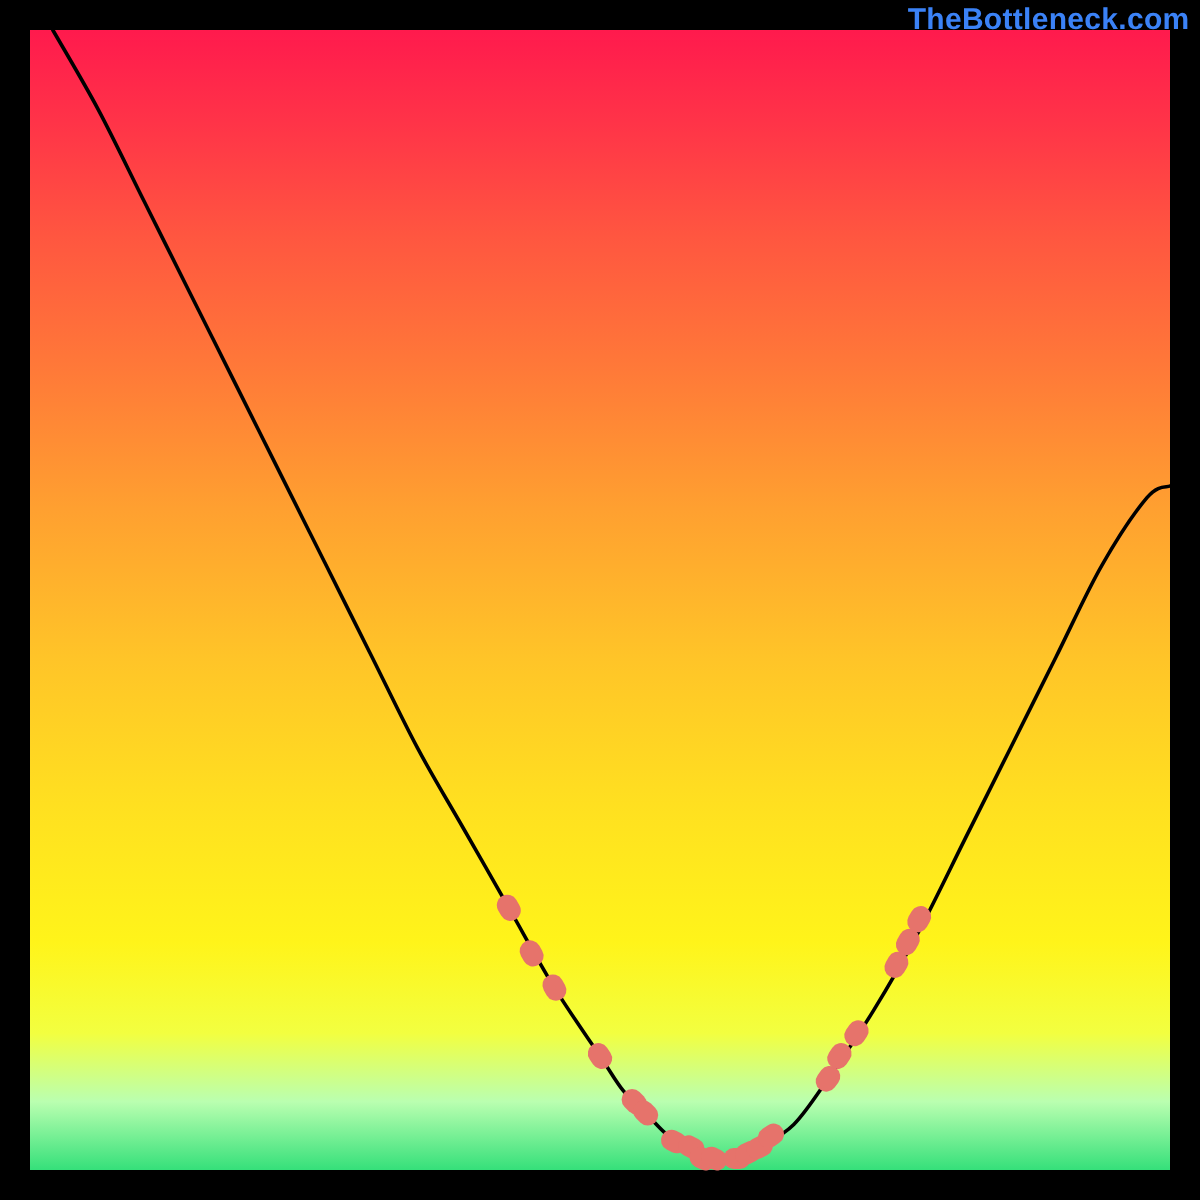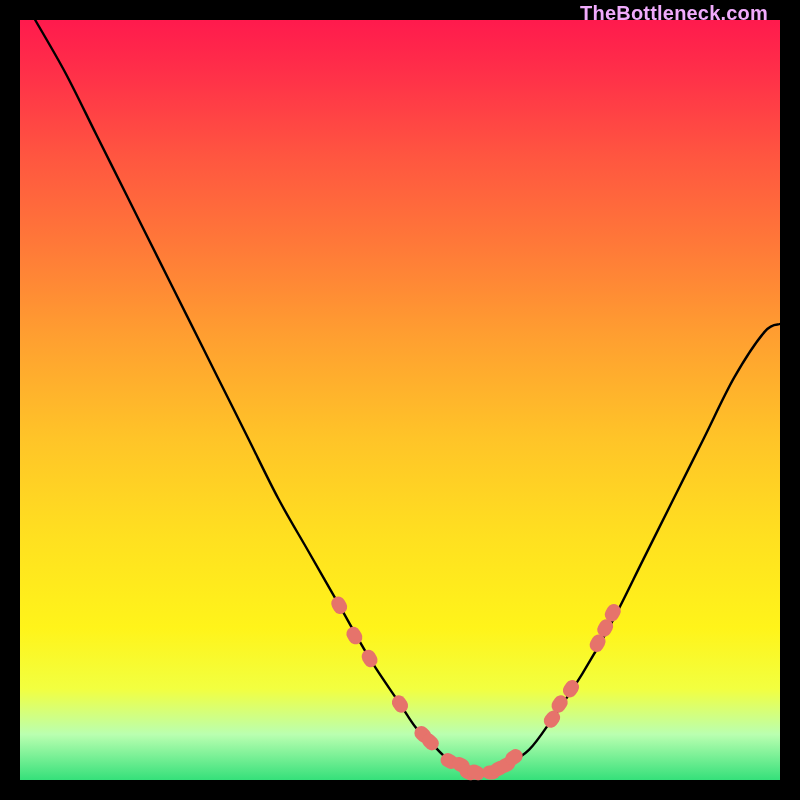--- a/index.html
+++ b/index.html
@@ -32,22 +32,22 @@
       #ffc428 55%,
       #ffe020 68%,
       #fff41a 80%,
       #f2ff40 88%,
       #baffb0 94%,
       #35e07a 100%);
   }
   .attribution {
     position: absolute;
     top: 2px;
-    right: 32px;
-    color: #f0abfc;
+    right: 7px;
+    color: #3b82f6;
     font-size: 20px;
     font-weight: 600;
     letter-spacing: 0.2px;
   }
   svg.curve {
     position: absolute;
     left: 0;
     top: 0;
     width: 760px;
     height: 760px;

